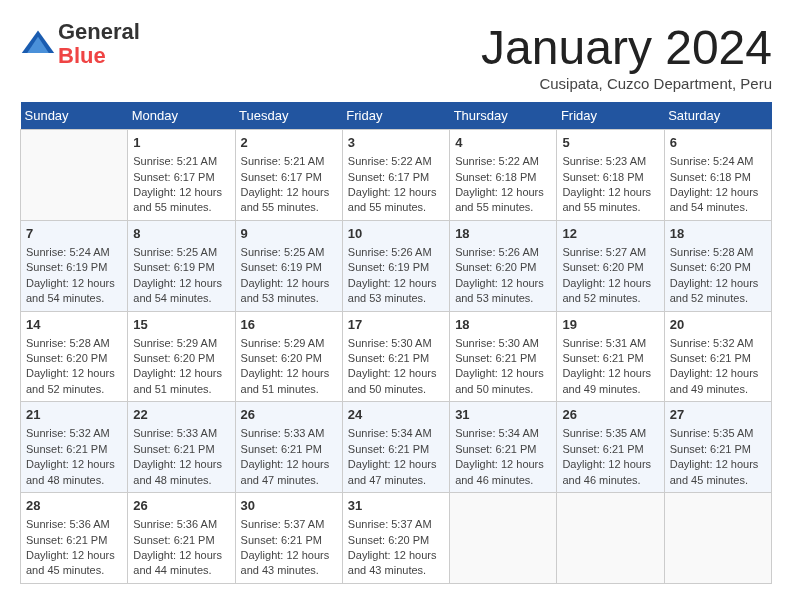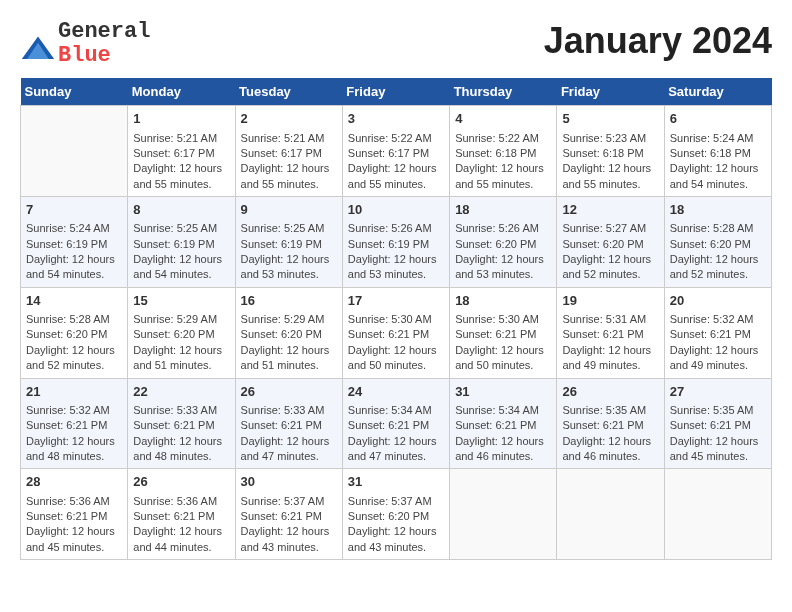--- a/index.html
+++ b/index.html
@@ -11,59 +11,58 @@
       padding: 20px;
     }
     .header {
       display: flex;
       justify-content: space-between;
       align-items: flex-start;
       margin-bottom: 10px;
     }
     .logo {
       display: flex;
-      align-items: flex-end;
-      font-family: Liberation Mono, monospace;
+      align-items: center;
     }
     .logo-text {
       font-size: 22px;
       font-weight: bold;
       line-height: 1.1;
     }
     .logo-general { color: #333; }
     .logo-blue { color: #ef4444; }
     .logo-icon {
       width: 36px;
       height: 36px;
       margin-right: 2px;
     }
     .title-block {
       text-align: right;
     }
     .month-title {
-      font-size: 36px;
-      font-weight: bold;
+      font-size: 48px;
+      font-weight: normal;
       color: #222;
     }
     .location {
       font-size: 15px;
       color: #444;
     }
     table {
       width: 100%;
       border-collapse: collapse;
       font-size: 11px;
     }
     thead tr th {
       background-color: #2255a0;
       color: #fff;
       padding: 6px 4px;
       text-align: left;
       font-size: 13px;
-      font-weight: bold;
+      font-weight: normal;
     }
     tbody tr td {
       border: 1px solid #ccc;
       vertical-align: top;
       padding: 4px 5px;
       width: calc(100% / 7);
       min-height: 80px;
       color: #333;
       line-height: 1.4;
     }
@@ -99,20 +98,21 @@
       <polygon points="20,5 38,30 2,30" fill="#1a5cb0"></polygon>
       <polygon points="20,12 32,30 8,30" fill="#4a90d9"></polygon>
     </svg>
     <div class="logo-text">
       <span class="logo-general">General</span><br>
       <span class="logo-blue">Blue</span>
     </div>
   </div>
   <div class="title-block">
     <div class="month-title">January 2024</div>
+    <div class="location">Cusipata, Cuzco Department, Peru</div>
   </div>
 </div>
 
 <table>
   <thead>
     <tr>
     <th>Sunday</th>
         <th>Monday</th>
         <th>Tuesday</th>
         <th>Friday</th>

